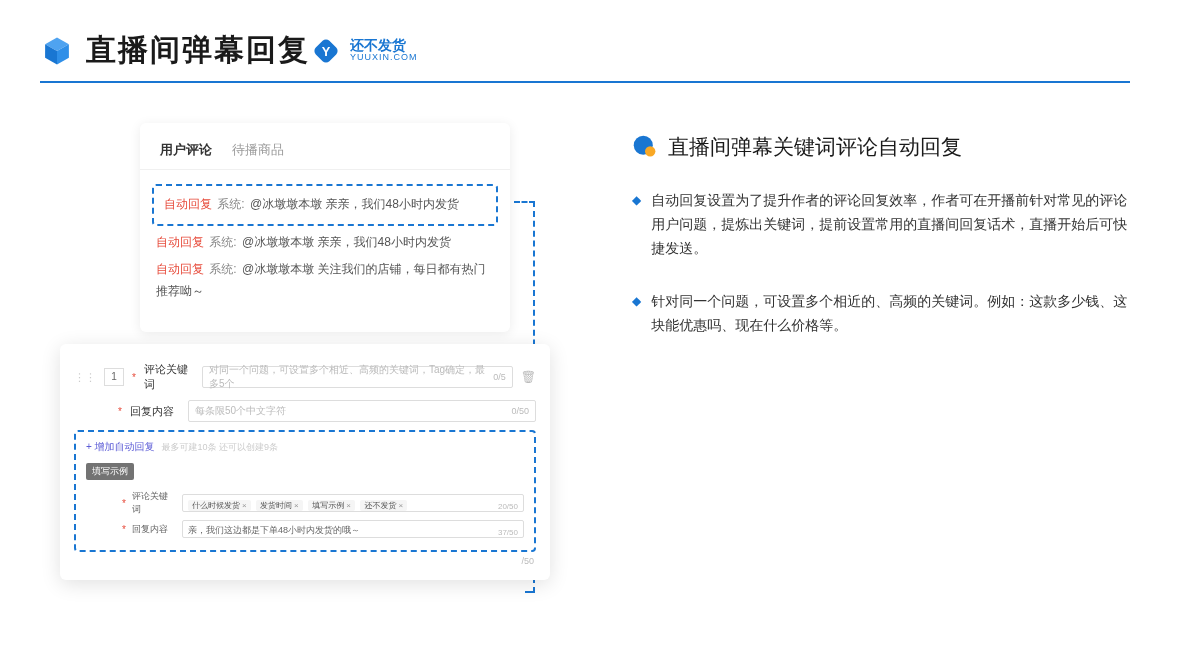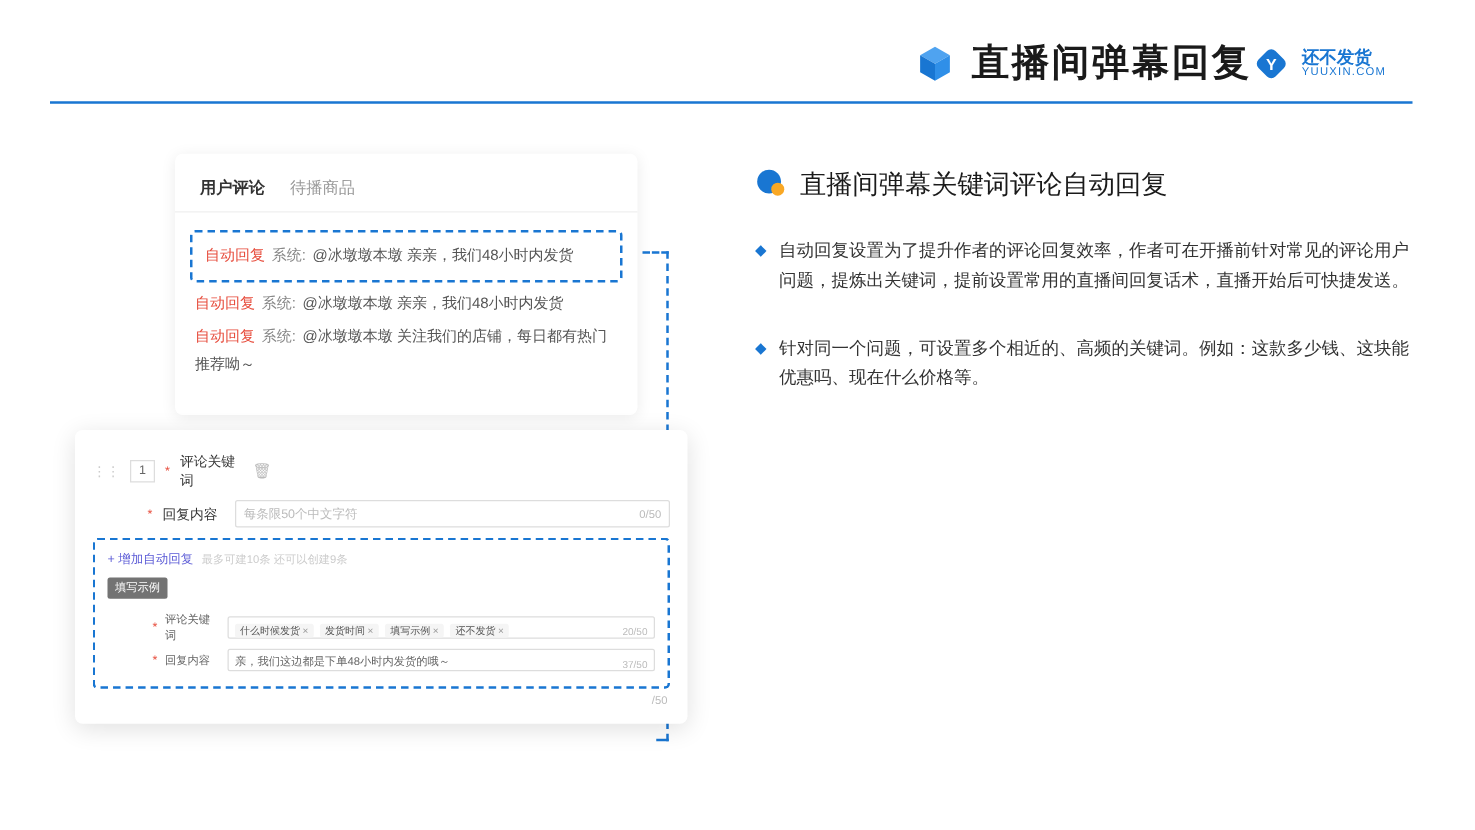--- a/index.html
+++ b/index.html
@@ -9,22 +9,22 @@
   background: #ffffff;
   font-family: "Microsoft YaHei", "PingFang SC", sans-serif;
   position: relative;
   overflow: hidden;
 }
 
 
 .header {
   display: flex;
   align-items: center;
-  justify-content: flex-end;
-  padding: 30px 71px 10px 40px;
+  justify-content: flex-start;
+  padding: 30px 56px 10px 40px;
 }
 .header-left {
   display: flex;
   align-items: center;
   gap: 12px;
 }
 .cube-icon {
   width: 34px;
   height: 34px;
   position: relative;
@@ -62,21 +62,21 @@
 .header-line {
   height: 2px;
   background: #1976d2;
   margin: 0 50px 0 40px;
 }
 
 
 .main {
   display: flex;
   padding: 40px 50px 0 60px;
-  gap: 44px;
+  gap: 72px;
 }
 
 
 .left-col {
   width: 500px;
   position: relative;
 }
 
 
 .comment-card {
@@ -404,20 +404,24 @@
       </div>
     </div>
 
     <div class="settings-card">
       <div class="settings-body">
         <div class="settings-row">
           <span class="drag-handle">⋮⋮</span>
           <span class="row-index">1</span>
           <span class="red-dot">*</span>
           <span class="row-label">评论关键词</span>
+          <div class="row-input">
+            <span class="input-placeholder">对同一个问题，可设置多个相近、高频的关键词，Tag确定，最多5个</span>
+            <span class="char-count">0/5</span>
+          </div>
           <span class="trash-icon">🗑</span>
         </div>
         <div class="settings-row" style="padding-left:44px;">
           <span class="red-dot">*</span>
           <span class="row-label">回复内容</span>
           <div class="row-input">
             <span class="input-placeholder">每条限50个中文字符</span>
             <span class="char-count">0/50</span>
           </div>
         </div>

